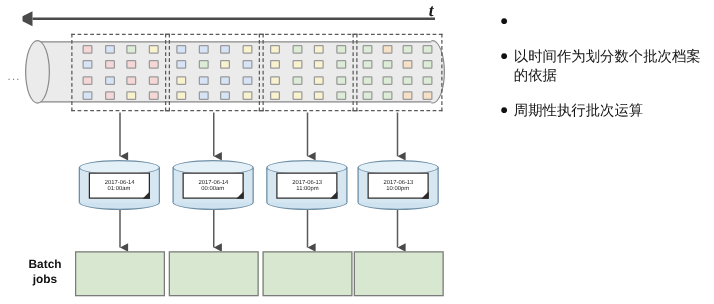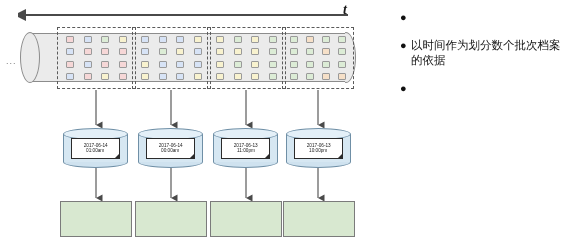--- a/index.html
+++ b/index.html
@@ -286,32 +286,37 @@
     <div class="db-bot"></div>
     <div class="db-body"></div>
     <div class="db-top"></div>
     <div class="doc">
       <div class="ln">2017-06-13</div>
       <div class="ln">10:00pm</div>
       <div class="doc-fold"></div>
     </div>
   </div>
 
+  <div class="batch-label">
+    <div>Batch</div>
+    <div>jobs</div>
+  </div>
 
   <div class="job-box" style="left:60px;"></div>
   <div class="job-box" style="left:135px;"></div>
   <div class="job-box" style="left:210px;"></div>
   <div class="job-box" style="left:283px;"></div>
 
   <div class="bullets">
     <div class="bullet-row">
       <div class="bullet-dot">●</div>
     </div>
     <div class="bullet-row">
       <div class="bullet-dot">●</div>
       <div class="bullet-text">以时间作为划分数个批次档案的依据</div>
     </div>
     <div class="bullet-row">
       <div class="bullet-dot">●</div>
+      <div class="bullet-text">周期性执行批次运算</div>
     </div>
   </div>
 
 </div>
 
 </body></html>

